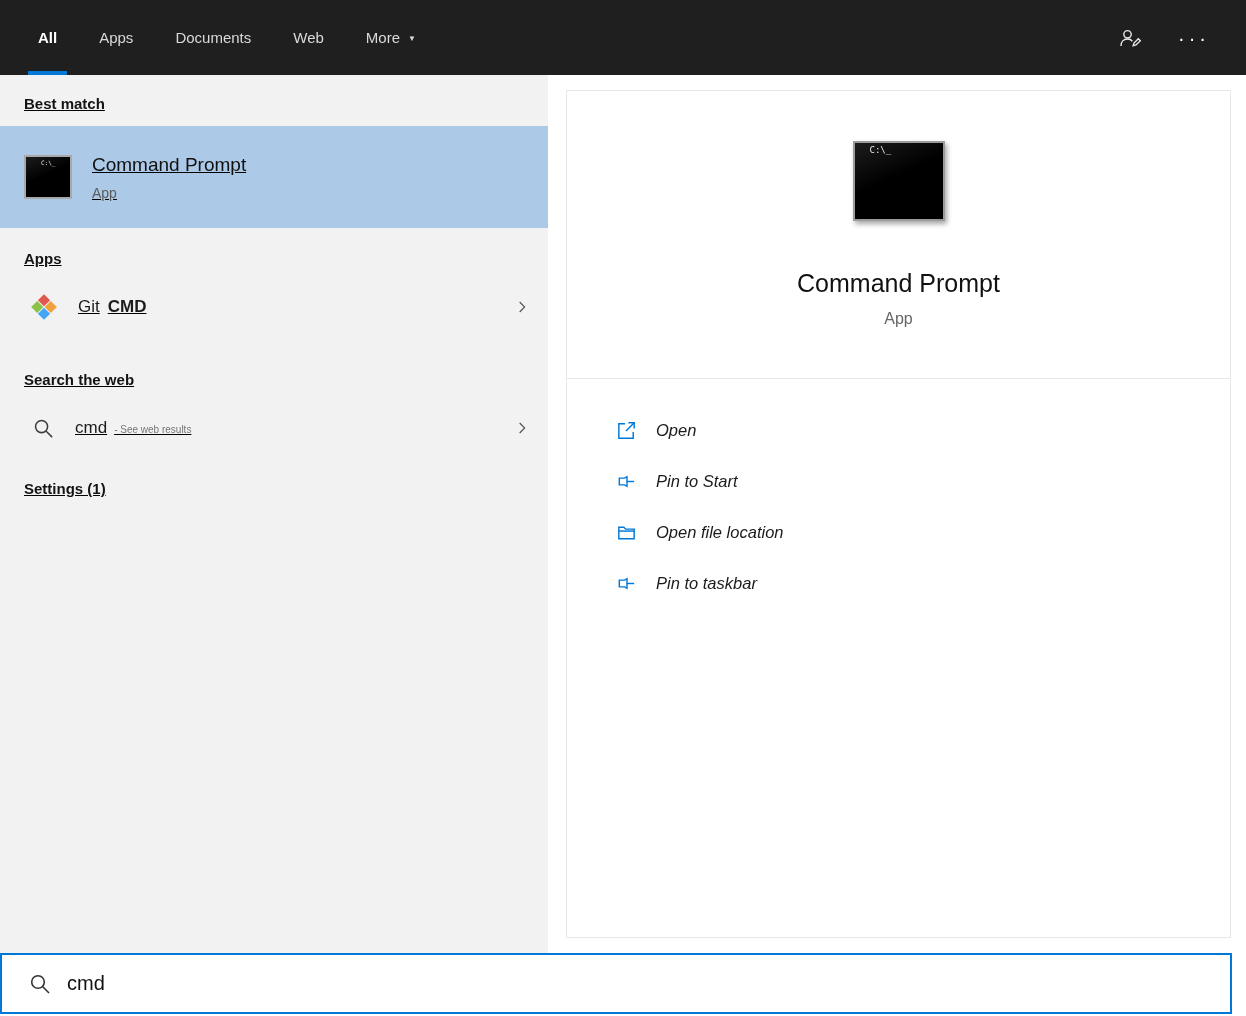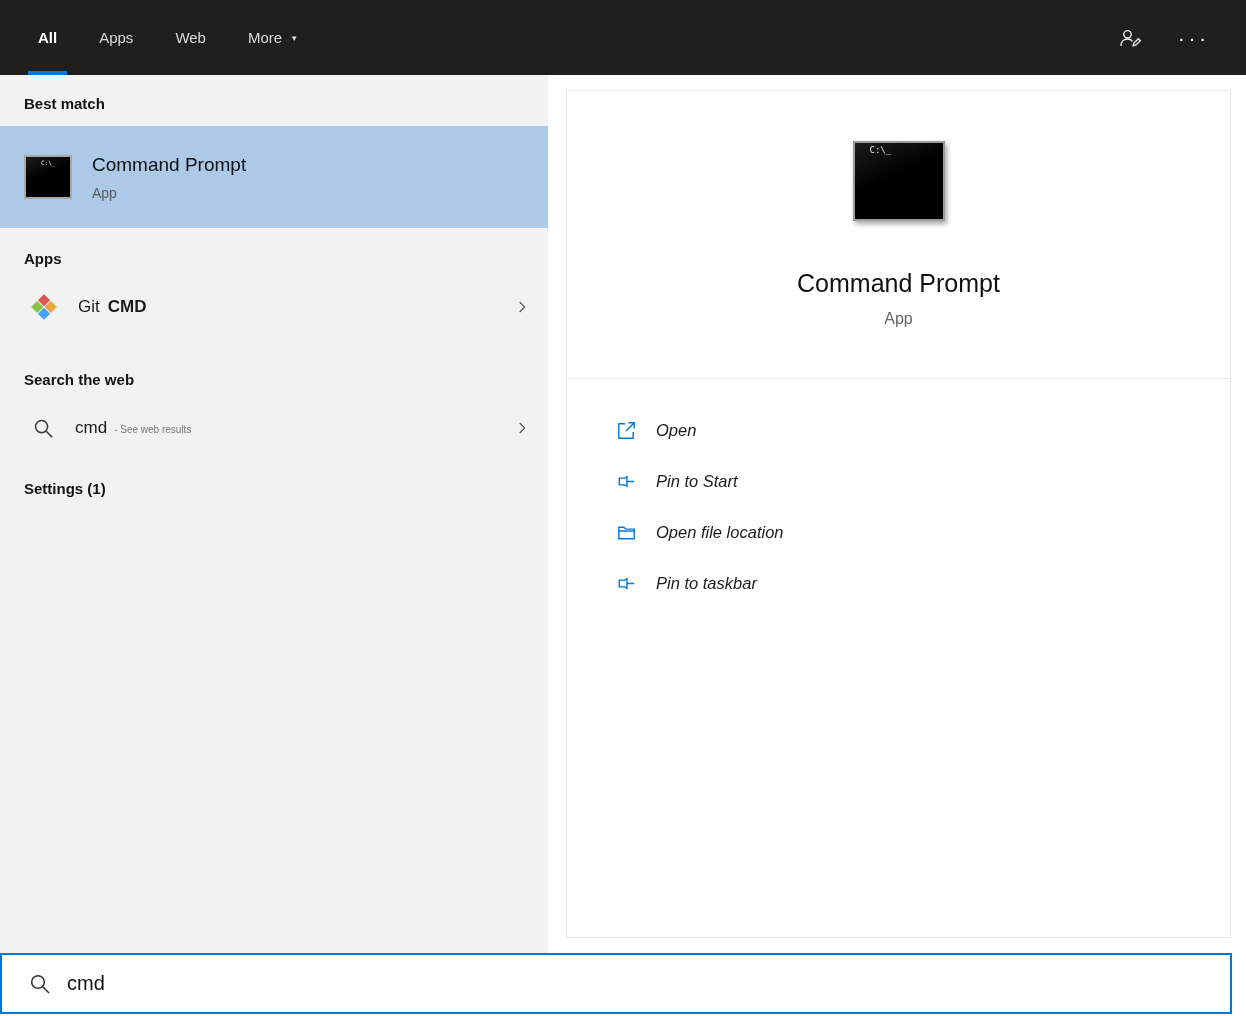--- a/index.html
+++ b/index.html
@@ -13,21 +13,21 @@
   .tab { display:flex; align-items:center; padding:0 10px; margin-right:22px; color:#d9d9d9; font-size:15px; cursor:pointer; border-bottom:4px solid transparent; border-top:4px solid transparent; }
   .tab.active { border-bottom-color:var(--accent,#0078d7); }
   .tab.active .tab-label { color:#fff; font-weight:bold; }
   .caret { font-size:8px; margin-left:8px; position:relative; top:1px; }
   .topbar-right { position:absolute; right:36px; top:0; height:75px; display:flex; align-items:center; gap:36px; }
   .user-ico { width:24px; height:24px; color:#e8e8e8; cursor:pointer; display:inline-flex; }
   .user-ico svg { width:100%; height:100%; }
   .dots { color:#fff; font-size:20px; letter-spacing:4px; cursor:pointer; line-height:1; }
 
   
-  .left-panel { position:absolute; top:75px; left:0; width:548px; height:928px; background:var(--left_bg,#f2f2f2); }
+  .left-panel { position:absolute; top:75px; left:0; width:548px; height:928px; background:var(--left_bg,#f2f2f2);text-decoration:underline; }
   .section-header { font-size:15px; font-weight:bold; color:#141414; padding-left:24px; }
   .sh-best { margin-top:20px; }
   .sh-apps { margin-top:22px; }
   .sh-web { margin-top:38px; }
   .sh-settings { margin-top:26px; }
 
   .best-match-row { height:102px; margin-top:14px; background:var(--highlight,#adc9e8); display:flex; align-items:center; padding-left:24px; cursor:pointer; }
   .bm-text { margin-left:20px; }
   .bm-title { font-size:19px; color:#111; }
   .bm-sub { font-size:14px; color:#5c5c5c; margin-top:9px; }
@@ -75,20 +75,23 @@
 
   <header class="topbar">
     <nav class="tabs">
       <div class="tab active">
           <span class="tab-label">All</span>
         </div>
       <div class="tab">
           <span class="tab-label">Apps</span>
         </div>
       <div class="tab">
+          <span class="tab-label">Documents</span>
+        </div>
+      <div class="tab">
           <span class="tab-label">Web</span>
         </div>
       <div class="tab">
           <span class="tab-label">More</span>
           <span class="caret">▼</span>
         </div>
     </nav>
     <div class="topbar-right">
       <span class="user-ico">
         <svg viewBox="0 0 24 24" fill="none" stroke="currentColor" stroke-width="1.4">

